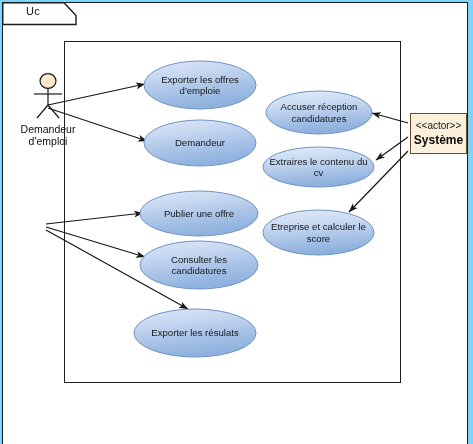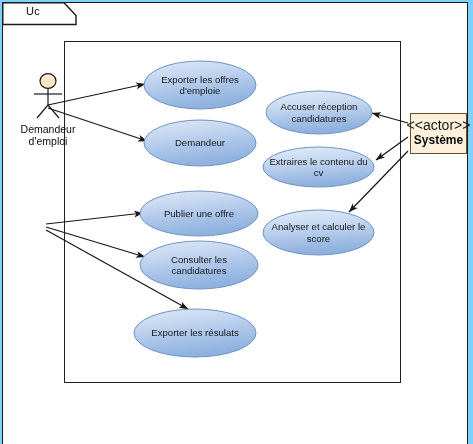--- a/index.html
+++ b/index.html
@@ -119,21 +119,21 @@
     height: 41px;
     background: #fbf0db;
     border: 1.4px solid #6d4b24;
     box-sizing: border-box;
     display: flex;
     flex-direction: column;
     align-items: center;
     justify-content: center;
   }
   #system-actor .stereo {
-    font-size: 14px;
+    font-size: 10px;
     color: #191919;
     line-height: 11px;
   }
   #system-actor .sys-name {
     font-size: 12px;
     font-weight: bold;
     color: #0b0b0b;
     line-height: 13px;
     margin-top: 3px;
   }
@@ -252,21 +252,21 @@
     <svg width="113" height="42" viewBox="0 0 113 42">
       <ellipse cx="56.5" cy="21" rx="55.5" ry="20" fill="url(#ucGradWide)" stroke="#6f93c4" stroke-width="1"></ellipse>
     </svg>
     <span class="uc-label" style="padding:0 2px;">Extraires le contenu du cv</span>
   </div>
 
   <div class="usecase" style="left:262px; top:209px; width:113px; height:47px;">
     <svg width="113" height="47" viewBox="0 0 113 47">
       <ellipse cx="56.5" cy="23.5" rx="55.5" ry="22.5" fill="url(#ucGradWide)" stroke="#6f93c4" stroke-width="1"></ellipse>
     </svg>
-    <span class="uc-label" style="padding:0 4px;">Analyser et calculer le
+    <span class="uc-label" style="padding:0 4px;">Etreprise et calculer le
 score</span>
   </div>
 
   <div id="system-actor">
     <span class="stereo">&lt;&lt;actor&gt;&gt;</span>
     <span class="sys-name">Système</span>
   </div>
 
 </div>
 

